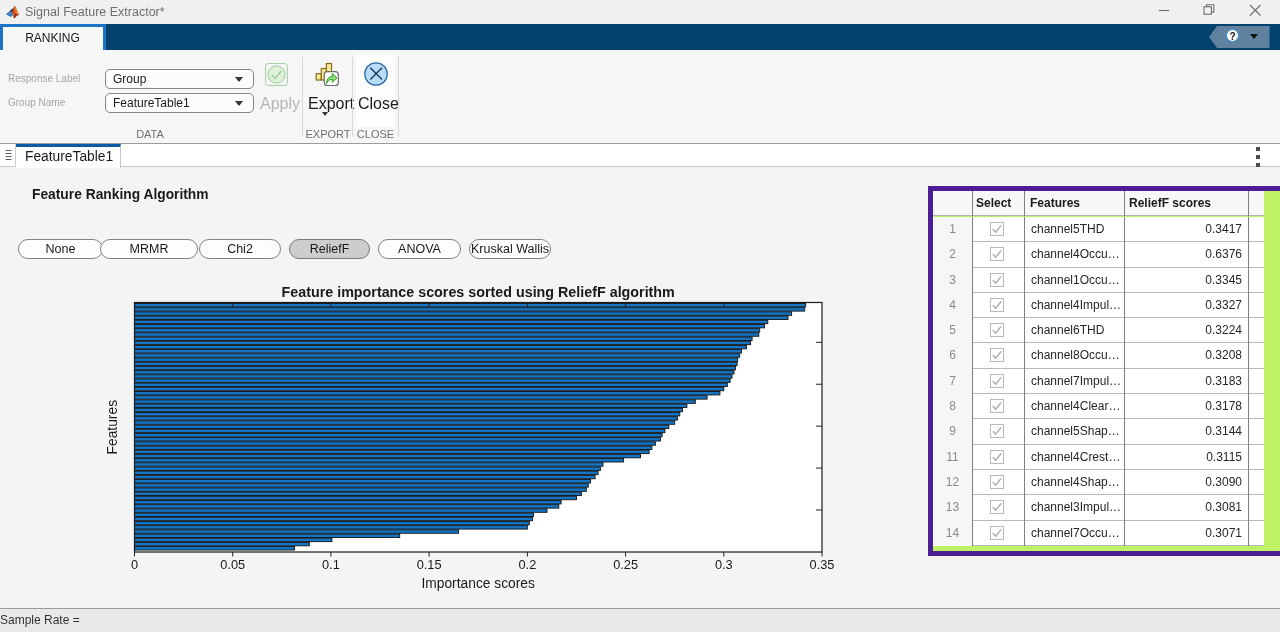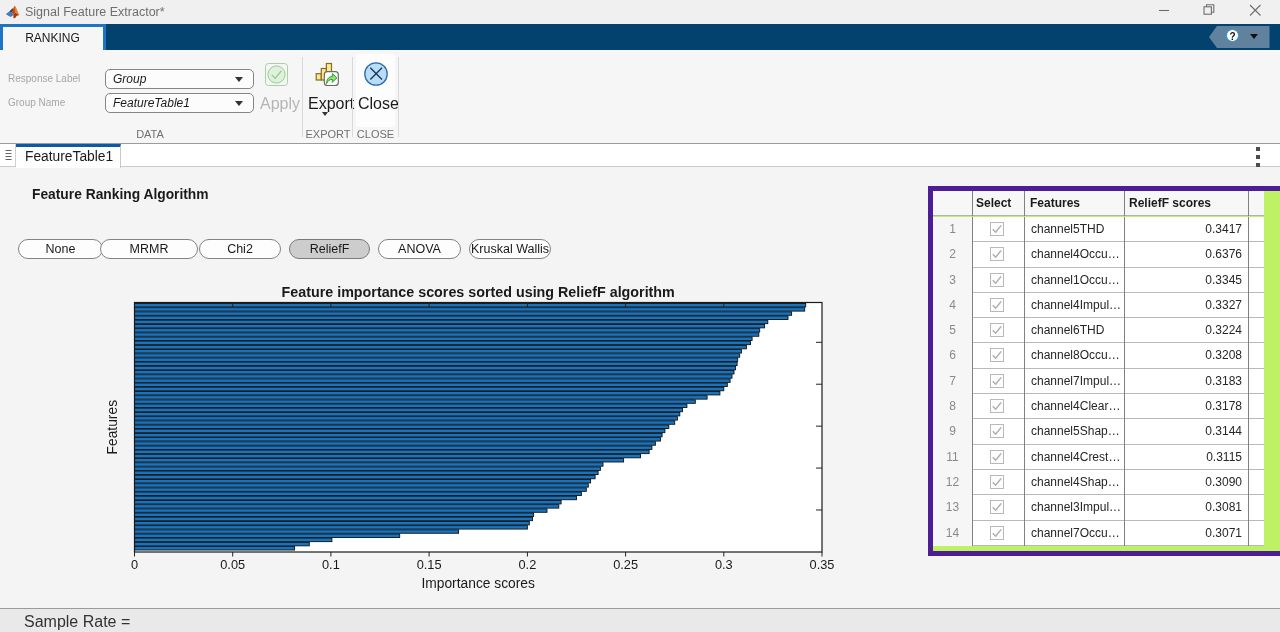--- a/index.html
+++ b/index.html
@@ -13,21 +13,21 @@
 #band { left:0; top:24px; width:1280px; height:26px; background:#03426e; }
 #rtab { left:0; top:24px; width:105.5px; height:26px; background:#1d73c4; }
 #rtabin { left:2.5px; top:26.5px; width:100px; height:23.5px; background:#f6f6f6; text-align:center; font-size:12px; color:#1a1a1a; line-height:22px; }
 #helpbadge { left:1209px; top:26px; width:60.5px; height:22px; background:#60829f; clip-path:polygon(8px 0, 100% 0, 100% 100%, 8px 100%, 0 50%); }
 #helpcirc { left:1226px; top:29px; width:13px; height:13px; border-radius:50%; background:#fff; border:1.8px solid #2a95dc; text-align:center; font-size:10px; font-weight:bold; color:#111; line-height:13px; }
 #helparr { left:1249.5px; top:34px; width:0; height:0; border-left:4.3px solid transparent; border-right:4.3px solid transparent; border-top:5.3px solid #111; }
 
 
 #ribbon { left:0; top:50px; width:1280px; height:94px; background:#f6f6f6; border-bottom:1px solid #ababab; }
 .rlabel { position:absolute; font-size:10px; color:#a6a6a6; }
-.dd { position:absolute; left:105px; width:148.5px; height:20px; background:#fcfcfc; border:1px solid #858585; border-radius:5px; font-size:12px; color:#1a1a1a; line-height:18.5px; padding-left:7px;font-style:italic; }
+.dd { position:absolute; left:105px; width:148.5px; height:20px; background:#fcfcfc; border:1px solid #858585; border-radius:5px; font-size:12px; color:#1a1a1a; line-height:18.5px; padding-left:7px; }
 .dd .arr { position:absolute; right:10px; top:7.5px; width:0; height:0; border-left:4.5px solid transparent; border-right:4.5px solid transparent; border-top:5px solid #333; }
 .sec-label { position:absolute; font-size:11px; color:#707070; text-align:center; }
 .vsep { position:absolute; top:57px; width:1px; height:80px; background:#d9d9d9; }
 .btn-label { position:absolute; font-size:16px; color:#1a1a1a; text-align:center; }
 
 
 #tabstrip { left:0; top:143px; width:1280px; height:24px; background:#fff; border-top:1px solid #9b9b9b; border-bottom:1px solid #c9c9c9; }
 #grip { left:0; top:144px; width:16px; height:22px; background:#fff; border-right:1px solid #cfcfcf; }
 #doctab { left:16px; top:144px; width:105px; height:23.5px; background:#fff; border-right:1px solid #c9c9c9; border-top:3.5px solid #0c5aa6; font-size:13.8px; color:#1a1a1a; padding:2px 0 0 9px; z-index:2; }
 #dots { left:1256px; top:147px; width:4px; }
@@ -49,21 +49,21 @@
 .c1 { left:40px; width:52px; border-right:1px solid #818181; }
 .c1 .cb { position:absolute; left:17px; top:5px; width:14px; height:14px; border:1px solid #b9b9b9; background:#fdfdfd; }
 .c1 svg { position:absolute; left:-1px; top:-1px; }
 .c2 { left:92px; width:100px; color:#262626; padding-left:6px; border-right:1px solid #818181; white-space:nowrap; overflow:hidden; }
 .c3 { left:192px; width:124px; color:#262626; text-align:right; padding-right:6px; border-right:1px solid #818181; }
 #vsb { position:absolute; right:0; top:25px; width:16px; height:345px; background:#f1f1f1; border-left:1px solid #9e9e9e; }
 #vsb .thumb { position:absolute; left:1px; top:20px; width:13px; height:70px; background:#c9c9c9; }
 .sarr { position:absolute; left:3px; width:0; height:0; border-left:4.5px solid transparent; border-right:4.5px solid transparent; }
 
 
-#status { left:0; top:608px; width:1280px; height:24px; background:#e9e9e9; border-top:1px solid #9a9a9a; font-size:16px; color:#333; padding:4px 0 0 24px; }
+#status { left:0; top:608px; width:1280px; height:24px; background:#e9e9e9; border-top:1px solid #9a9a9a; font-size:12px; color:#333; padding:4px 0 0 0; }
 </style></head>
 <body>
 <div class="abs" id="titlebar"></div>
 <svg class="abs" style="left:5px;top:3.5px" width="16" height="16" viewBox="0 0 19 19">
   <polygon points="1,12 5,9 8,10.5 10,13 7,15.5 4,14" fill="#3f81bd"></polygon>
   <polygon points="5,9 9,5 11,7 8,10.5" fill="#20486e"></polygon>
   <polygon points="8,10.5 11,2 13,4 12,10 10,13" fill="#cf4418"></polygon>
   <polygon points="11,2 13,4 15,9 17,13 13,11 12,10" fill="#e97f26"></polygon>
   <polygon points="10,13 12,10 13,11 17,13 14,14 12,16.5 10,17" fill="#a33515"></polygon>
 </svg>

